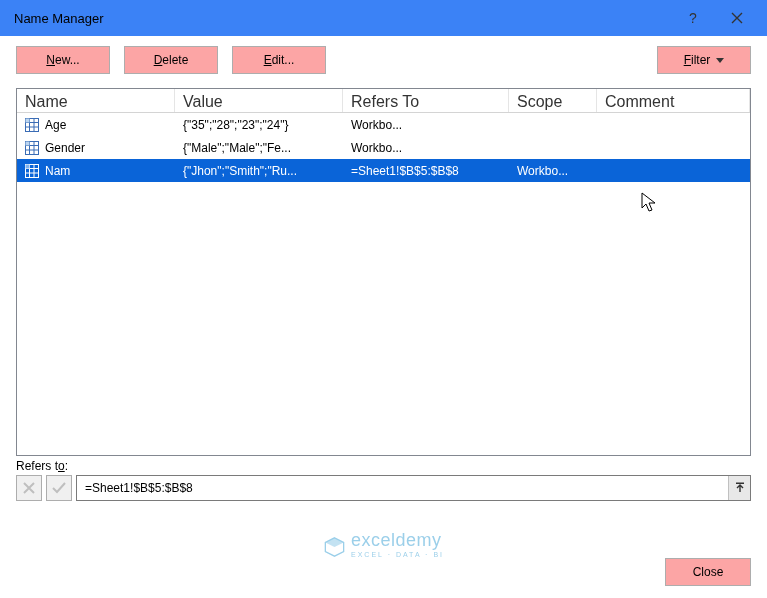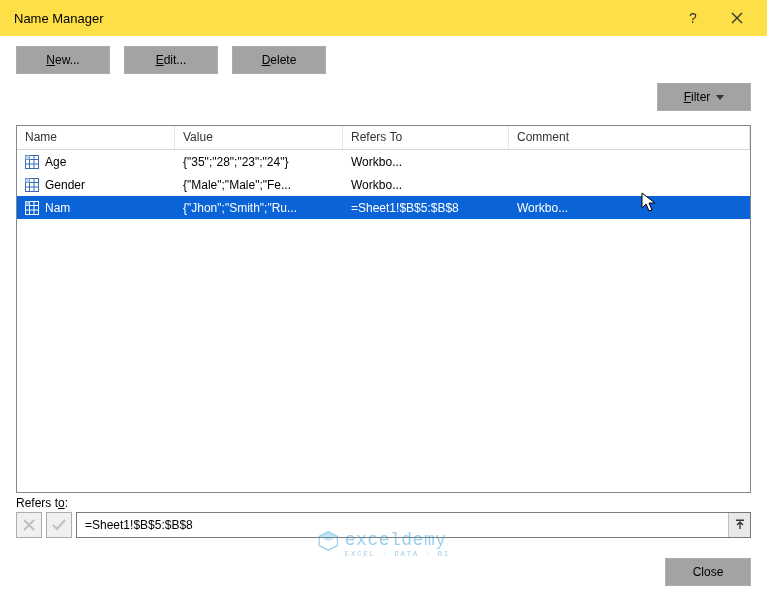--- a/index.html
+++ b/index.html
@@ -11,63 +11,63 @@
     width: 767px;
     height: 598px;
     position: relative;
     color: #000;
   }
   .titlebar {
     height: 36px;
     display: flex;
     align-items: center;
     padding: 0 8px 0 14px;
-    background: #fde047;
+    background: #3b82f6;
   }
   .titlebar .title { flex: 1; font-size: 13px; }
   .titlebar .tbtn {
     width: 44px; height: 30px;
     display: flex; align-items: center; justify-content: center;
     font-size: 14px; color: #333;
   }
   .toolbar {
     display: flex;
     padding: 10px 16px 14px 16px;
     gap: 14px;
   }
   .btn {
-    background: #a3a3a3;
+    background: #fca5a5;
     border: 1px solid #adadad;
     height: 28px;
     min-width: 94px;
     padding: 0 14px;
     font: inherit;
     cursor: default;
     display: inline-flex;
     align-items: center;
     justify-content: center;
   }
   .btn .ul { text-decoration: underline; }
   .spacer { flex: 1; }
-  .filterbtn { display:inline-flex; align-items:center; gap:6px;margin-top:37px; }
+  .filterbtn { display:inline-flex; align-items:center; gap:6px; }
   .caret { width:0;height:0;border-left:4px solid transparent;border-right:4px solid transparent;border-top:5px solid #333; display:inline-block;}
   .listwrap {
     margin: 0 16px;
     border: 1px solid #828790;
     height: 368px;
     background: #fff;
     display: flex; flex-direction: column;
     overflow: hidden;
   }
   .listhdr {
     display: flex;
     height: 24px;
     border-bottom: 1px solid #d4d4d4;
     background: #fff;
-    font-size: 12px;
+    font-size: 16px;
   }
   .listhdr > div {
     border-right: 1px solid #e5e5e5;
     padding: 4px 8px;
     color: #333;
   }
   .col-name  { width: 158px; }
   .col-value { width: 168px; }
   .col-refers{ width: 166px; }
   .col-scope { width: 88px; }
@@ -115,25 +115,24 @@
     border-left:1px solid #c0c0c0;
     background:#e8e8e8;
     display:flex;align-items:center;justify-content:center;
   }
   .footer {
     position:absolute; bottom:12px; right:16px;margin-left:21px;
   }
   .watermark {
     position:absolute; left:50%; transform:translateX(-50%);
     bottom: 40px;
-    display:flex; align-items:flex-start; gap:6px;
+    display:flex; align-items:flex-end; gap:6px;
     color:#4aa8d8; opacity:.55;
     font-size: 18px; letter-spacing:.5px;
     pointer-events:none;
-    font-family:Liberation Mono, monospace;
   }
   .watermark small { display:block; font-size:7px; letter-spacing:2px; color:#4aa8d8;}
   .cursor {
     position:absolute; left:641px; top:192px; pointer-events:none;
   }
 </style>
 </head>
 <body>
 
 <div class="titlebar">
@@ -144,37 +143,38 @@
         <path d="M1 1 L11 11 M11 1 L1 11" stroke="#333" stroke-width="1.4"></path>
       </svg>
   </div>
 </div>
 
 <div class="toolbar">
   <button class="btn">
       <span><span class="ul">N</span>ew...</span>
     </button>
   <button class="btn">
-      <span><span class="ul">E</span>dit...</span>
+      <span><span class="ul">D</span>elete</span>
     </button>
   <button class="btn">
-      <span><span class="ul">D</span>elete</span>
+      <span><span class="ul">E</span>dit...</span>
     </button>
   <div class="spacer"></div>
   <button class="btn filterbtn">
     <span><span class="ul">F</span>ilter</span>
     <span class="caret"></span>
   </button>
 </div>
 
 <div class="listwrap">
   <div class="listhdr">
     <div class="col-name">Name</div>
     <div class="col-value">Value</div>
     <div class="col-refers">Refers To</div>
+    <div class="col-scope">Scope</div>
     <div class="col-comment">Comment</div>
   </div>
   <div class="listbody" id="listbody">
       <div class="row">
         <div class="col-name nmcell">
           <svg class="nm-icon" viewBox="0 0 14 14">
     <rect x="0.5" y="0.5" width="13" height="13" fill="#fff" stroke="#3a6cb5"></rect>
     <path d="M0.5 4.5 H13.5 M0.5 9 H13.5 M4.5 0.5 V13.5 M9 0.5 V13.5" stroke="#3a6cb5" stroke-width="1"></path>
     <rect x="0.5" y="0.5" width="4" height="4" fill="#bcd5f0"></rect>
   </svg>

